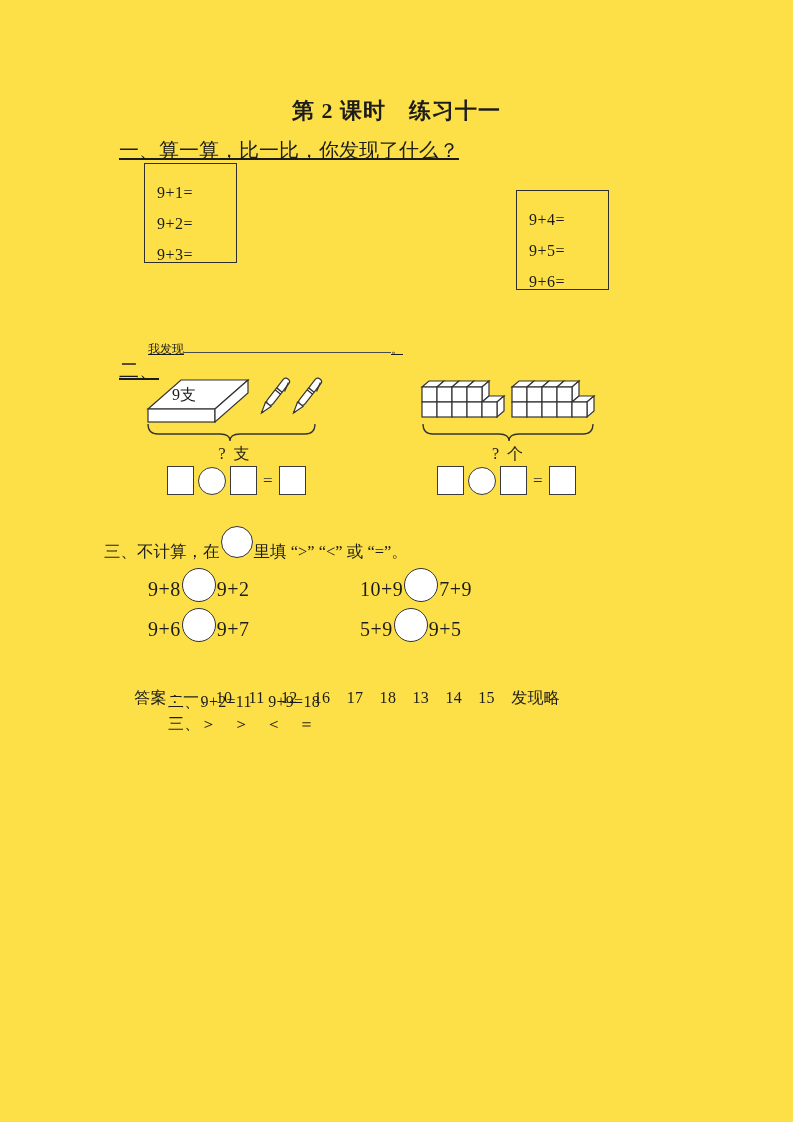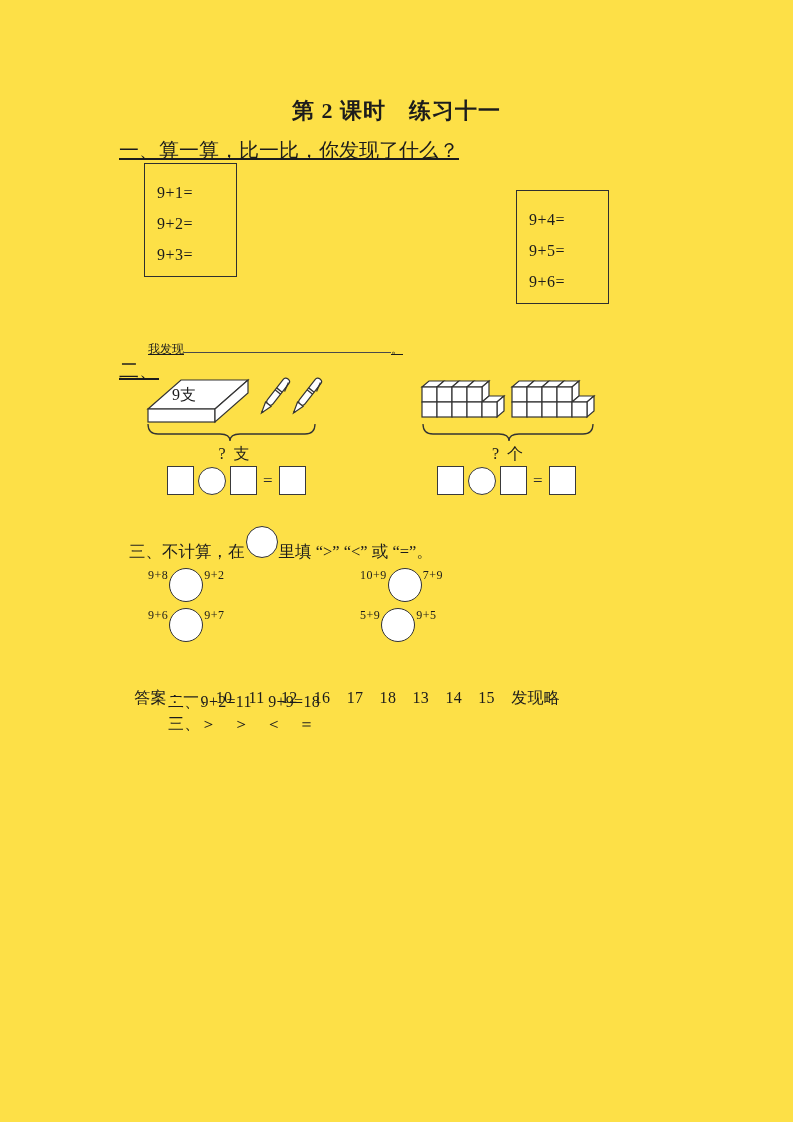--- a/index.html
+++ b/index.html
@@ -4,37 +4,37 @@
 <style>
   * { margin:0; padding:0; box-sizing:border-box; }
   body { background:#ffffff; font-family:"Liberation Serif","DejaVu Serif",serif; color:#1c1c1c; }
   .page { position:relative; width:793px; height:1122px; background:#fde047; margin:0 auto; overflow:hidden; }
   .abs { position:absolute; }
 
   .title { top:96px; left:0; width:100%; text-align:center; font-size:22px; font-weight:bold; letter-spacing:1px; }
 
   .s-heading { font-size:20px;text-decoration:underline; }
 
-  .pbox { width:93px; height:114px; border:1.4px solid #2f2f2f; padding:13px 0 0 12px; }
+  .pbox { width:93px; height:100px; border:1.4px solid #2f2f2f; padding:13px 0 0 12px; }
   .pbox .pline { font-size:16px; line-height:31px; letter-spacing:0.5px; }
 
   .discover { font-size:12px;text-decoration:underline; }
   .blank-line { display:inline-block; width:207px; height:16px; border-bottom:1px solid #4a4a4a; vertical-align:baseline; }
 
   .fig-label { text-align:center; font-size:16px; letter-spacing:2px; }
 
   .eqrow { display:flex; align-items:center; gap:3px; }
   .sq { width:27px; height:29px; border:1.5px solid #3a3a3a; background:#fff; }
   .circ { width:28px; height:28px; border:1.5px solid #3a3a3a; border-radius:50%; background:#fff; margin:0 1px; }
   .eq-sign { font-size:17px; margin:0 3px; color:#2f2f2f; }
 
   .s3head { display:flex; align-items:flex-end; font-size:16.5px; }
   .s3head .bigcirc { width:32px; height:32px; border:1.5px solid #333; border-radius:50%; margin:0 1px 5px 1px; background:#fff; }
 
-  .comp { display:flex; align-items:flex-start; height:34px; font-size:12px; }
+  .comp { display:flex; align-items:flex-end; height:34px; font-size:20px; }
   .comp .ccirc { width:34px; height:34px; border:1.5px solid #333; border-radius:50%; background:#fff; margin:0 1px; }
   .comp .expr { padding-bottom:1px; letter-spacing:0.5px; }
 
   .ans { font-size:16px; letter-spacing:0.3px; white-space:pre; }
 
   svg { display:block; overflow:visible; }
   .stroke { fill:#ffffff; stroke:#333333; stroke-width:1.2; stroke-linejoin:miter; }
   .nofill { fill:none; stroke:#333333; stroke-width:1.3; }
   .boxlabel { font-size:16px; font-family:"Liberation Serif","DejaVu Serif",serif; fill:#1c1c1c; }
 </style>
@@ -126,21 +126,21 @@
     <span class="sq"></span>
   </div>
   <div class="abs eqrow" style="left:437px; top:466px;">
     <span class="sq"></span>
     <span class="circ"></span>
     <span class="sq"></span>
     <span class="eq-sign">=</span>
     <span class="sq"></span>
   </div>
 
-  <div class="abs s3head" style="left:129px; top:526px;text-align:center;">
+  <div class="abs s3head" style="left:104px; top:526px;text-align:center;">
     <span>三、不计算，在</span>
     <span class="bigcirc"></span>
     <span>里填 “&gt;” “&lt;” 或 “=”。</span>
   </div>
 
   <div class="abs comp" style="left:148px; top:568px;">
     <span class="expr">9+8</span>
     <span class="ccirc"></span>
     <span class="expr">9+2</span>
   </div>

